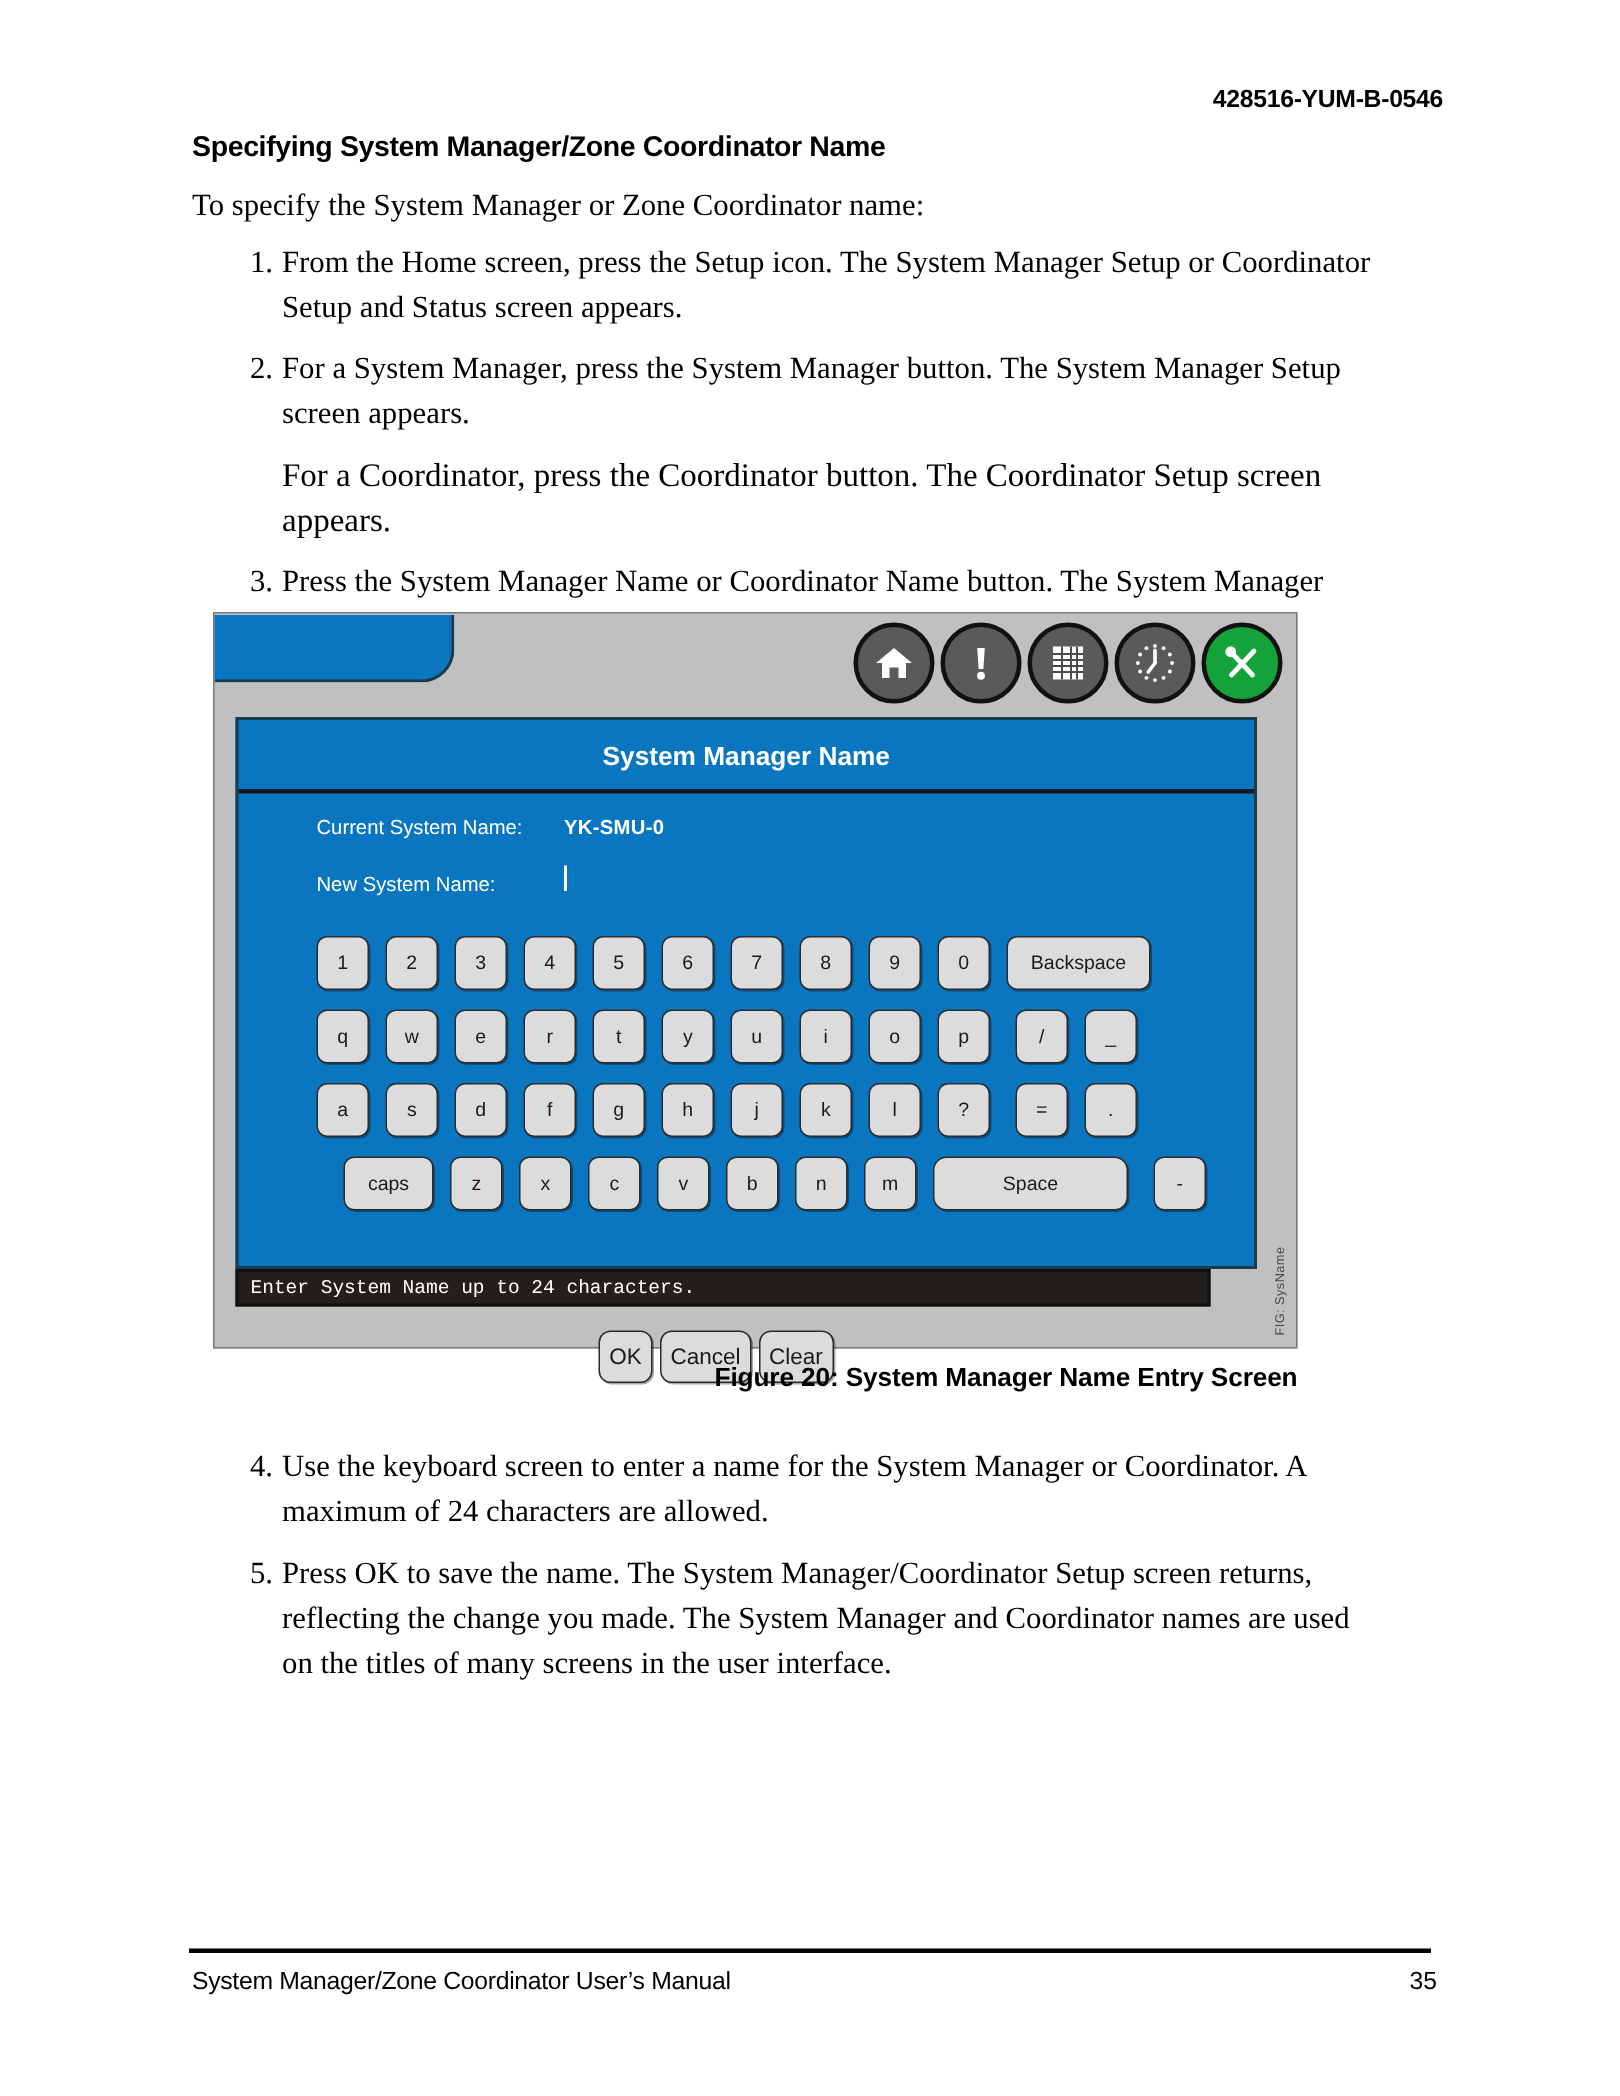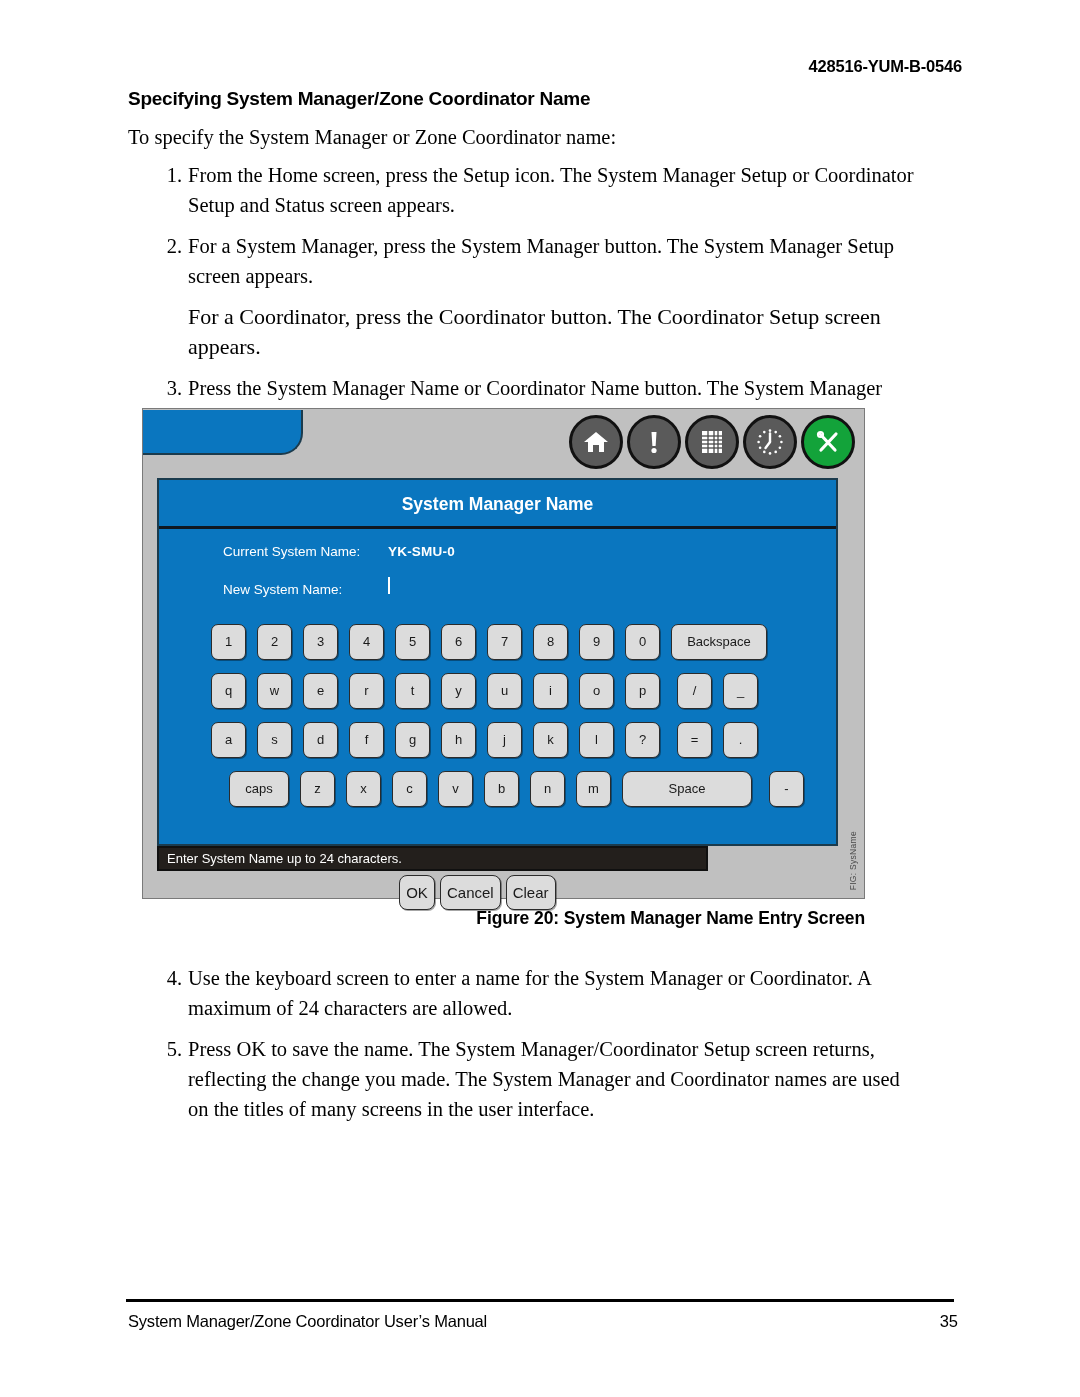--- a/index.html
+++ b/index.html
@@ -172,21 +172,21 @@
     color: #ffffff;
     font-family: "Liberation Sans", sans-serif;
     font-size: 17.5px;
     font-weight: bold;
     border-bottom: 3px solid #101820;
     box-sizing: border-box;
   }
 
   .name-rows {
     position: absolute;
-    left: 64px;
+    left: 52px;
     top: 64px;
     width: 600px;
     font-family: "Liberation Sans", sans-serif;
     color: #ffffff;
   }
   .name-row {
     display: flex;
     align-items: baseline;
     height: 33px;
   }
@@ -239,27 +239,27 @@
   .key.wide-bs { min-width: 96px; }
   .key.wide-space { min-width: 130px; border-radius: 9px; }
   .key.caps { min-width: 60px; margin-left: 18px; }
   .key.gap-left { margin-left: 6px; }
 
   
   .fig-status {
     position: absolute;
     left: 14px;
     top: 437px;
-    width: 551px;
+    width: 650px;
     height: 25px;
     background: #231f1c;
     border: 2px solid #101010;
     box-sizing: border-box;
     color: #ffffff;
-    font-family: Liberation Sans, sans-serif;
+    font-family: Liberation Mono, monospace;
     font-size: 13px;
     line-height: 21px;
     padding-left: 8px;
   }
 
   
   .fig-actions {
     position: absolute;
     left: 256px;
     top: 466px;
@@ -274,20 +274,21 @@
     border-radius: 8px;
     box-sizing: border-box;
     display: flex;
     align-items: center;
     justify-content: center;
     font-family: "Liberation Sans", sans-serif;
     font-size: 15px;
     color: #1a1a1a;
     padding: 0 6px;
     box-shadow: 1px 1px 0 rgba(0,0,0,0.35);
+    margin-top: 12px;
   }
 
   
   .fig-vlabel {
     position: absolute;
     right: 6px;
     bottom: 8px;
     font-family: "Liberation Sans", sans-serif;
     font-size: 8.5px;
     color: #4a4a4a;

